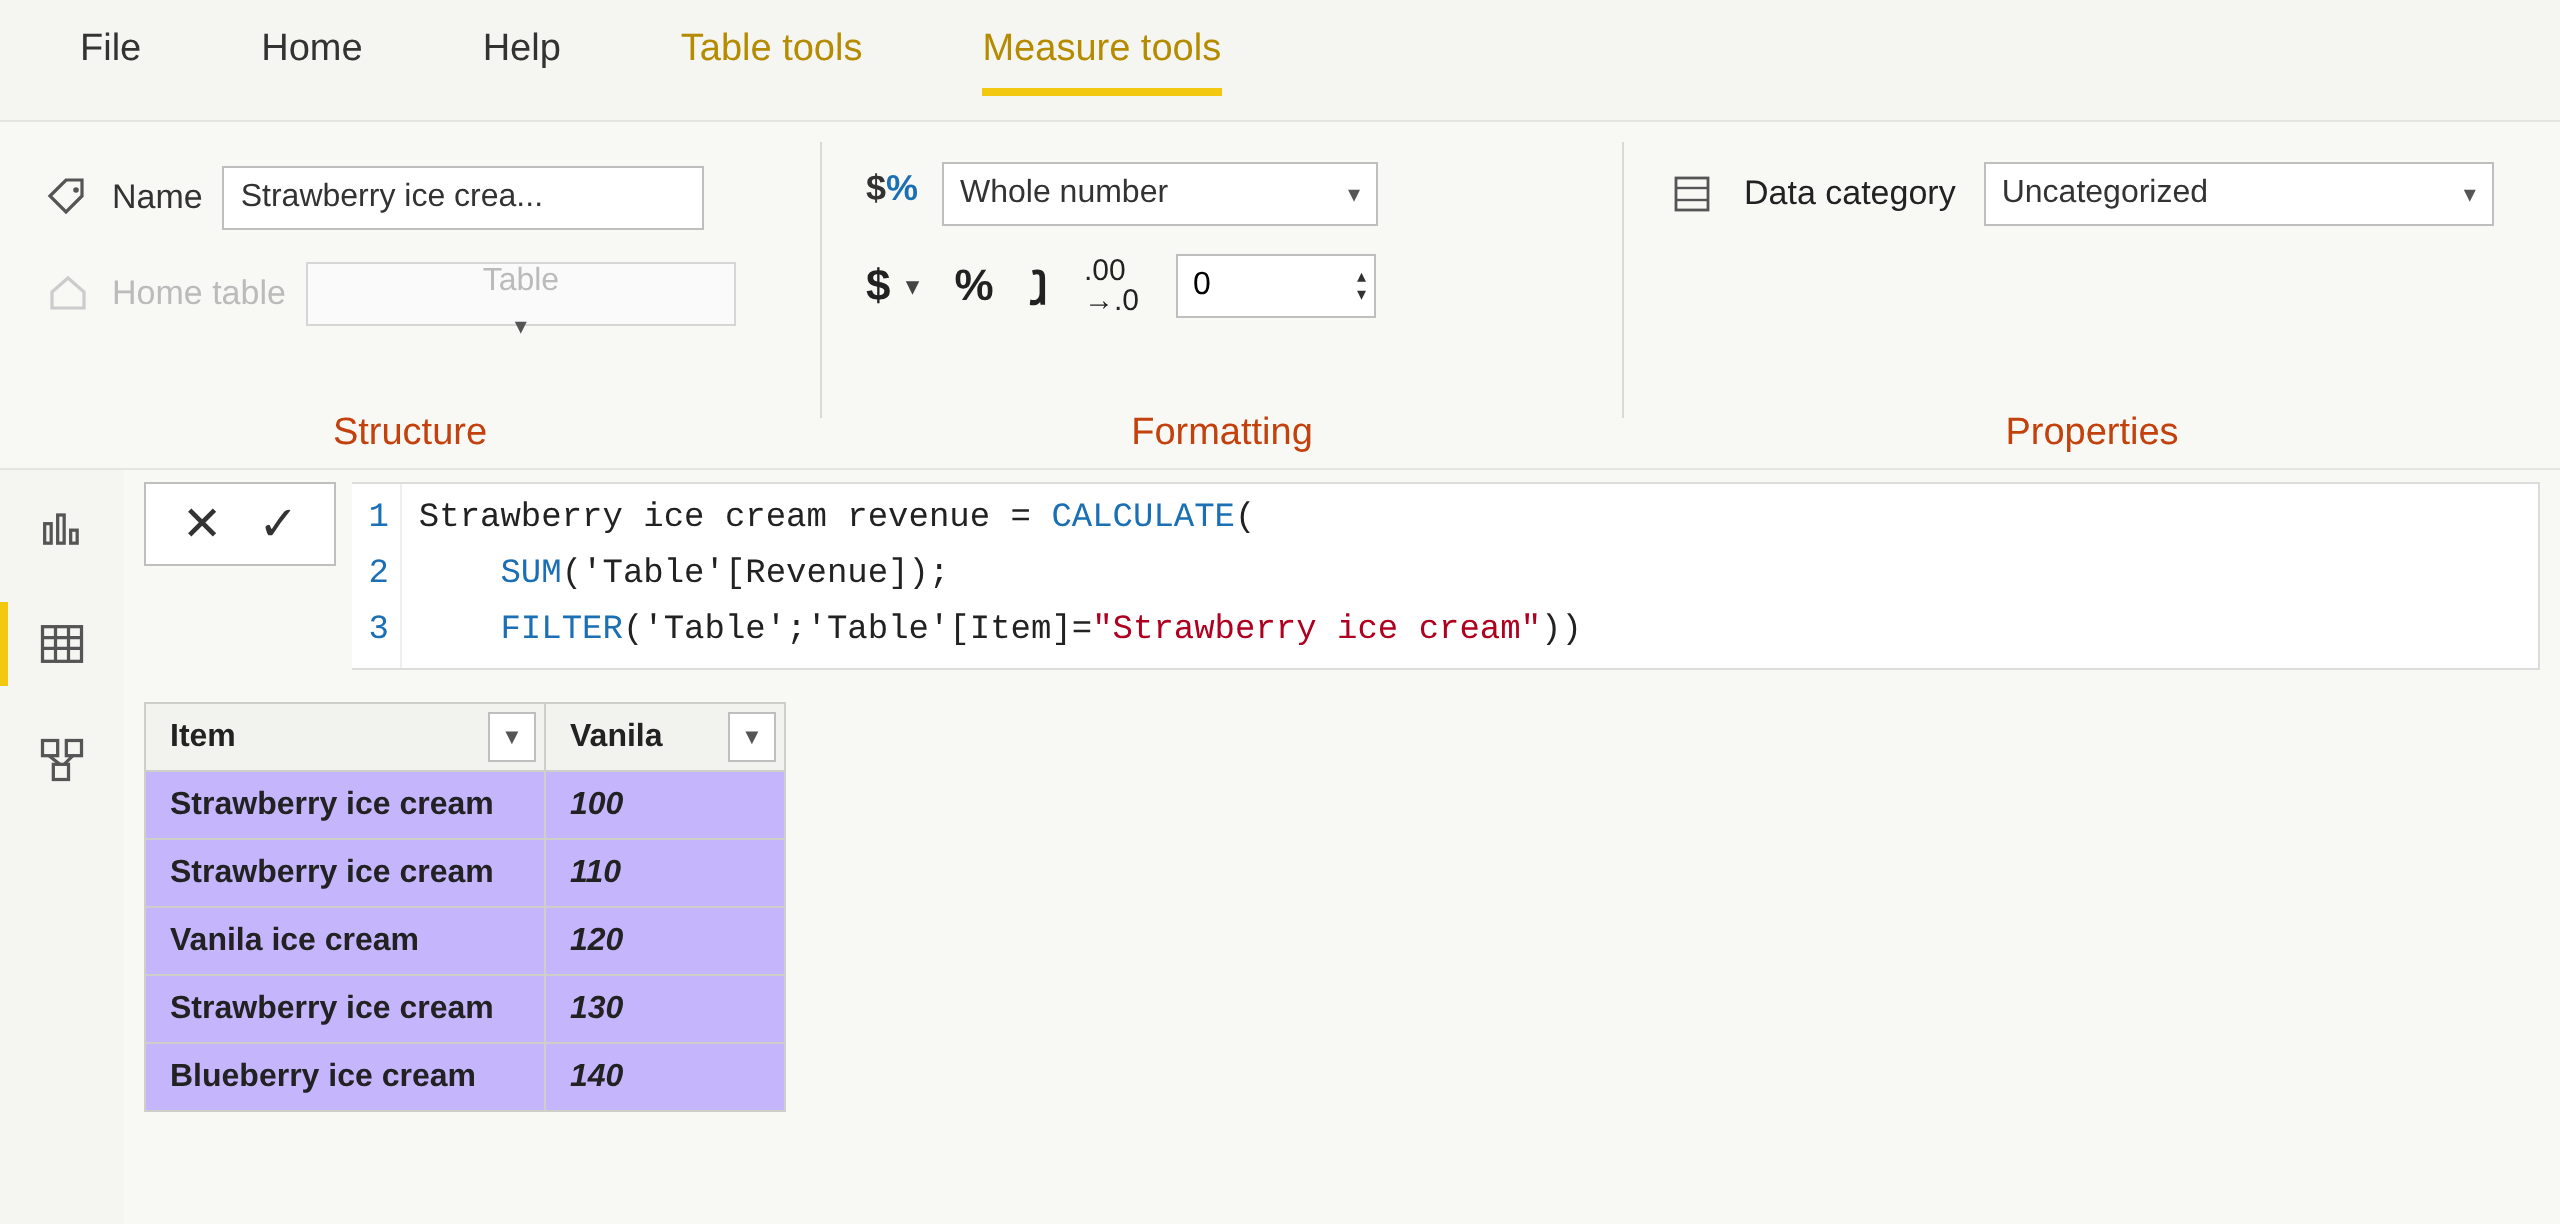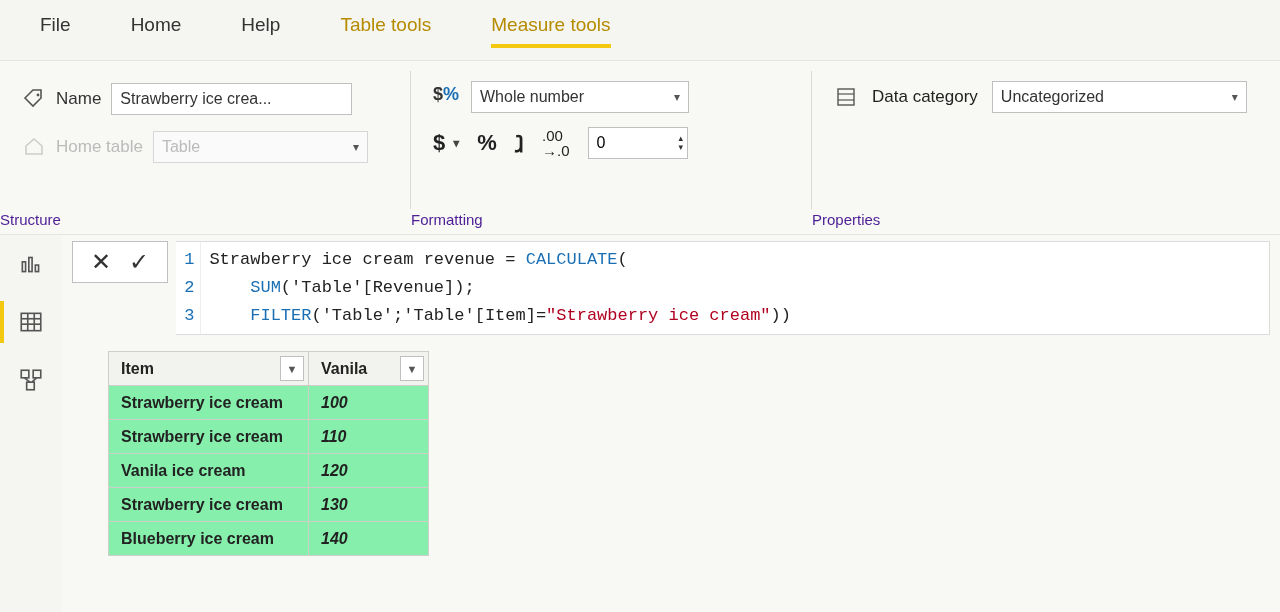--- a/index.html
+++ b/index.html
@@ -48,43 +48,44 @@
   }
   .ribbon-sep {
     width: 1px;
     background: #d9d9d5;
     margin: 10px 0 25px 0;
   }
   .group-label {
     position: absolute;
     bottom: 6px;
     left: 0; right: 0;
-    font-size: 15px;
-    color: #4c1d95;
+    text-align: center;
+    font-size: 19px;
+    color: #c2410c;
   }
   .field-row {
     display: flex;
     align-items: center;
     gap: 10px;
     height: 36px;
     margin-bottom: 12px;
   }
   .field-row .label { font-size: 17px; color: #333; }
   .field-row.disabled .label { color: #bbb; }
   .tag-icon svg, .home-icon svg, .barcode-icon svg { width: 24px; height: 24px; display:block; }
   .sv-icon { width: 26px; height: 26px; display:inline-block; }
   input.textbox, .selectbox {
     border: 1px solid #bfbfbf;
     background: #fff;
     height: 32px;
     padding: 0 8px;
     font-size: 16px;
     color: #333;
   }
-  .selectbox.disabled { color: #bbb; border-color: #d6d6d6; background:#fafafa; }
+  .selectbox.disabled { color: #bbb; border-color: #d6d6d6; background:#fafafa;flex-direction:column; }
   input.textbox { width: 241px; }
   .selectbox { display:flex; align-items:center; justify-content:space-between; gap:6px; background:#fff; }
   .selectbox .caret { font-size: 12px; color:#555; }
   
   .fmt-top { display:flex; align-items:center; gap:12px; }
   .fmt-bottom { display:flex; align-items:center; gap:18px; margin-top:14px; font-size:22px; }
   .fmt-bottom .sym { font-weight:600; color:#222; }
   .fmt-bottom .sym.small-caret { font-size:12px; margin-left:-10px; color:#444; }
   .decimals-icon { font-size:15px; line-height:1; display:inline-block; }
   .spinner {
@@ -131,23 +132,22 @@
   }
   .gutter { color:#1a6fb5; padding:4px 6px 4px 8px; text-align:right; border-right:1px solid #eee; user-select:none;}
   .code { padding:4px 8px; white-space:pre; }
   .tok-fn { color:#1a6fb5; }
   .tok-str { color:#b00020; }
   .tok-plain { color:#222; }
   
   table.data {
     margin-top:16px;
     border-collapse:collapse;
-    background:#86efac;
+    background:#c4b5fd;
     font-size:16px;
-    margin-left:36px;
   }
   table.data th, table.data td {
     border:1px solid #cfcfca;
     padding:6px 12px;
     text-align:left;
     height:34px;
     font-weight:bold;
   }
   table.data th {
     background:#f2f2ee;

